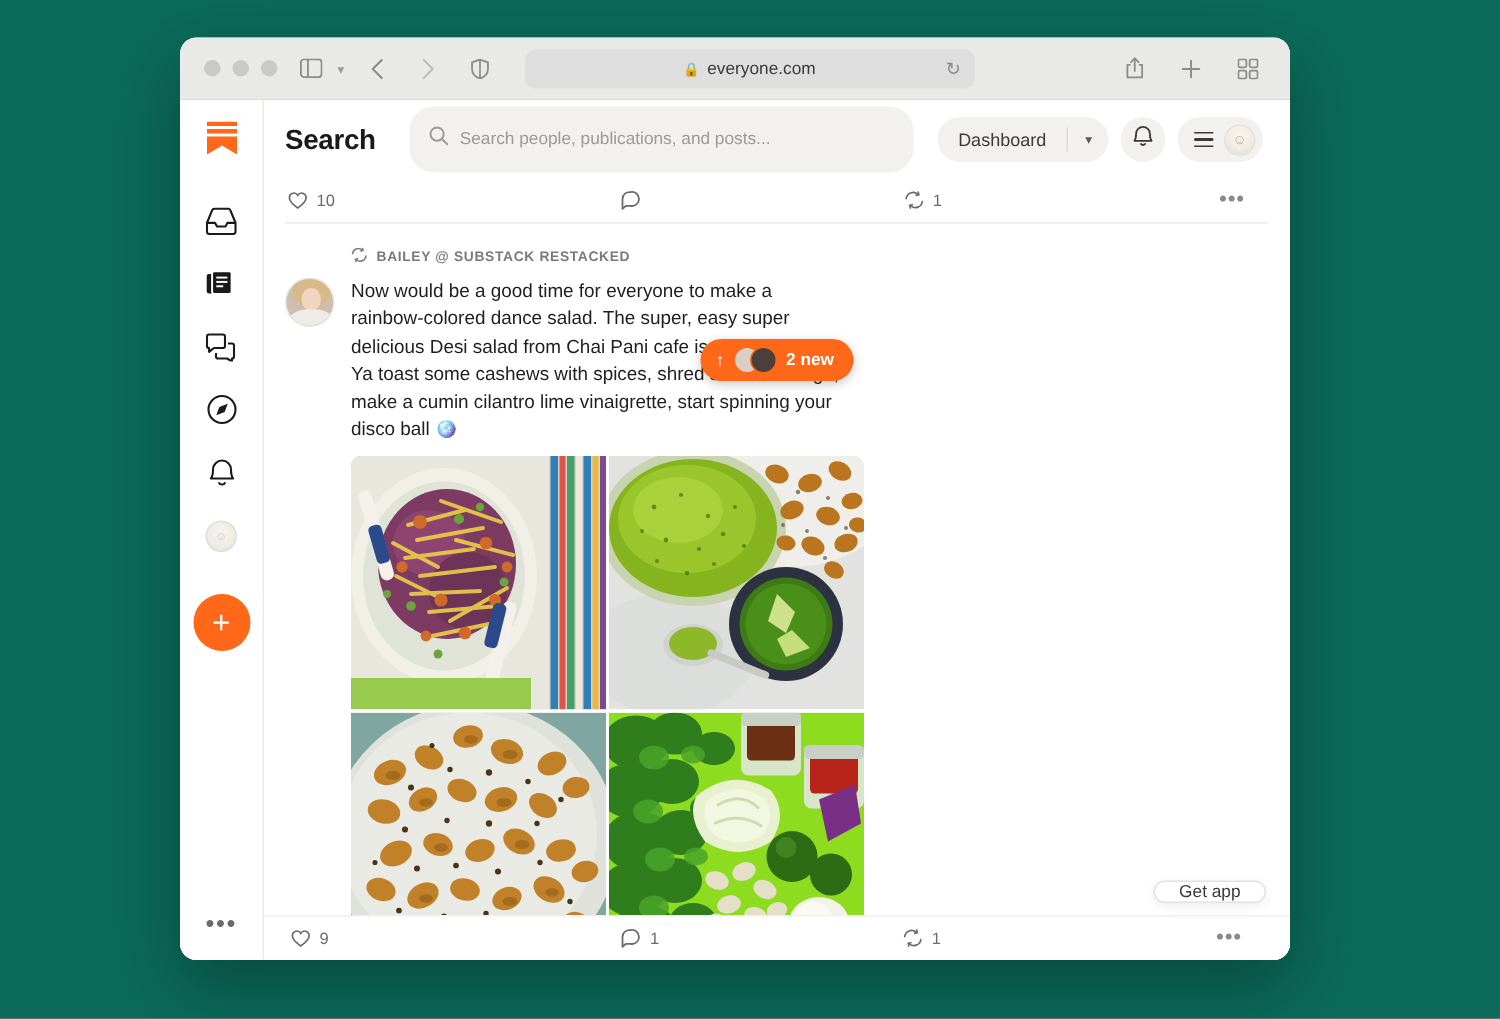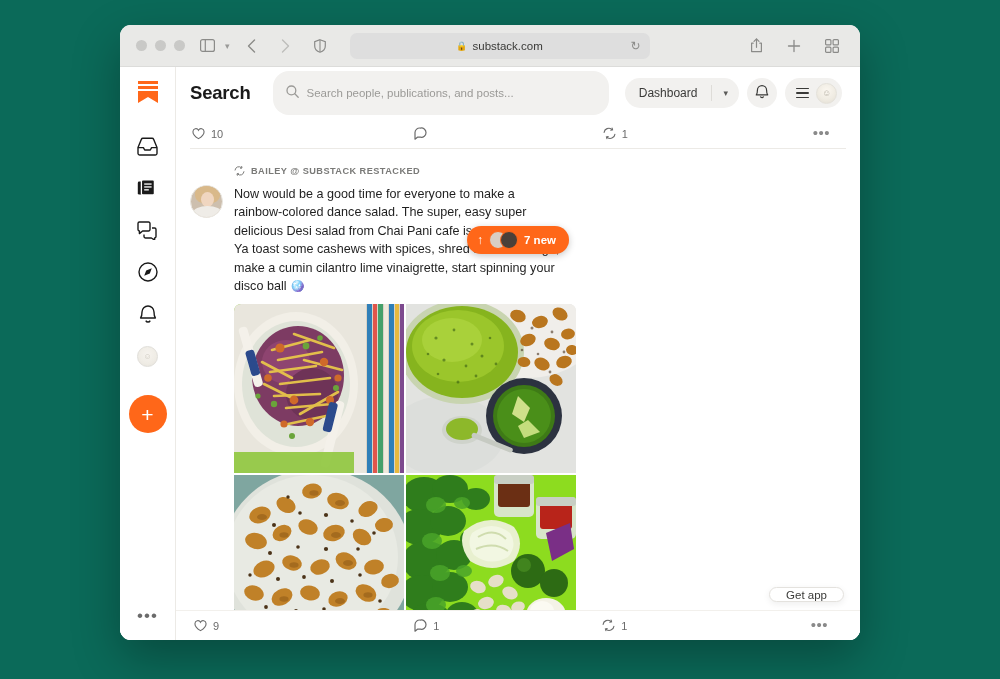--- a/index.html
+++ b/index.html
@@ -290,21 +290,21 @@
       <div class="tb-icon">
         <svg width="12" height="14" viewBox="0 0 12 14" fill="none" stroke="#8b8b89" stroke-width="1.2">
           <path d="M6 0.7 L11.3 2.6 V7 C11.3 10.2 8.9 12.4 6 13.3 C3.1 12.4 0.7 10.2 0.7 7 V2.6 Z"></path>
           <path d="M6 0.9 V13.1" stroke="#8b8b89" stroke-width="1.1"></path>
         </svg>
       </div>
 
       <div class="urlbar">
         <span class="urlbar-center">
           <span class="lock">🔒</span>
-          <span class="url-text">substack.com</span>
+          <span class="url-text">everyone.com</span>
         </span>
         <span class="reload">↻</span>
       </div>
 
       <div class="tb-right">
         <div class="tb-icon">
           <svg width="13" height="15" viewBox="0 0 13 15" fill="none" stroke="#8b8b89" stroke-width="1.2" stroke-linecap="round" stroke-linejoin="round">
             <path d="M3.2 5.2 H1.6 V13.6 H11.4 V5.2 H9.8"></path>
               <line x1="6.5" y1="1" x2="6.5" y2="9.3"></line>
               <polyline points="4,3.4 6.5,0.9 9,3.4"></polyline>
@@ -429,21 +429,21 @@
         </div>
 
         <div class="feedwrap">
 
           <div class="newpill">
             <span class="arr">↑</span>
             <span class="pill-avs">
               <span class="pill-av"></span>
               <span class="pill-av a2"></span>
             </span>
-            <span class="lbl">7 new</span>
+            <span class="lbl">2 new</span>
           </div>
 
           <div class="feed">
 
             <div class="actionbar">
               <span class="act act-like">
                 <svg width="13" height="13" viewBox="0 0 14 13" fill="none" stroke="#6b6b6b" stroke-width="1.2">
                     <path d="M7 12 C7 12 1 8.4 1 4.5 A3.2 3.2 0 0 1 7 3 A3.2 3.2 0 0 1 13 4.5 C13 8.4 7 12 7 12 Z"></path>
                   </svg>
                 <span>10</span>

